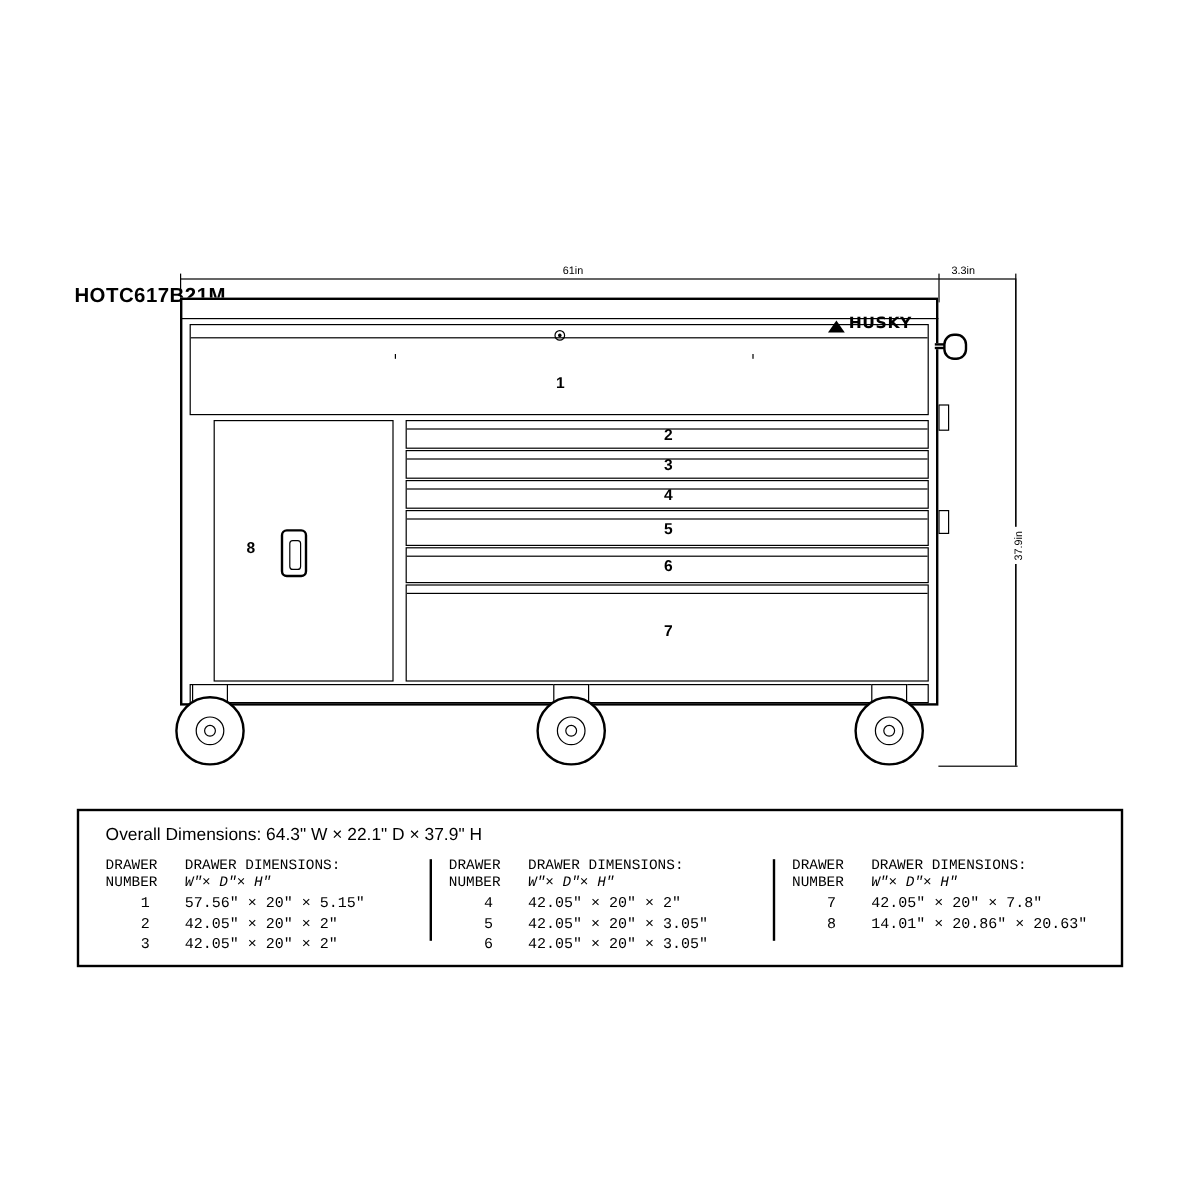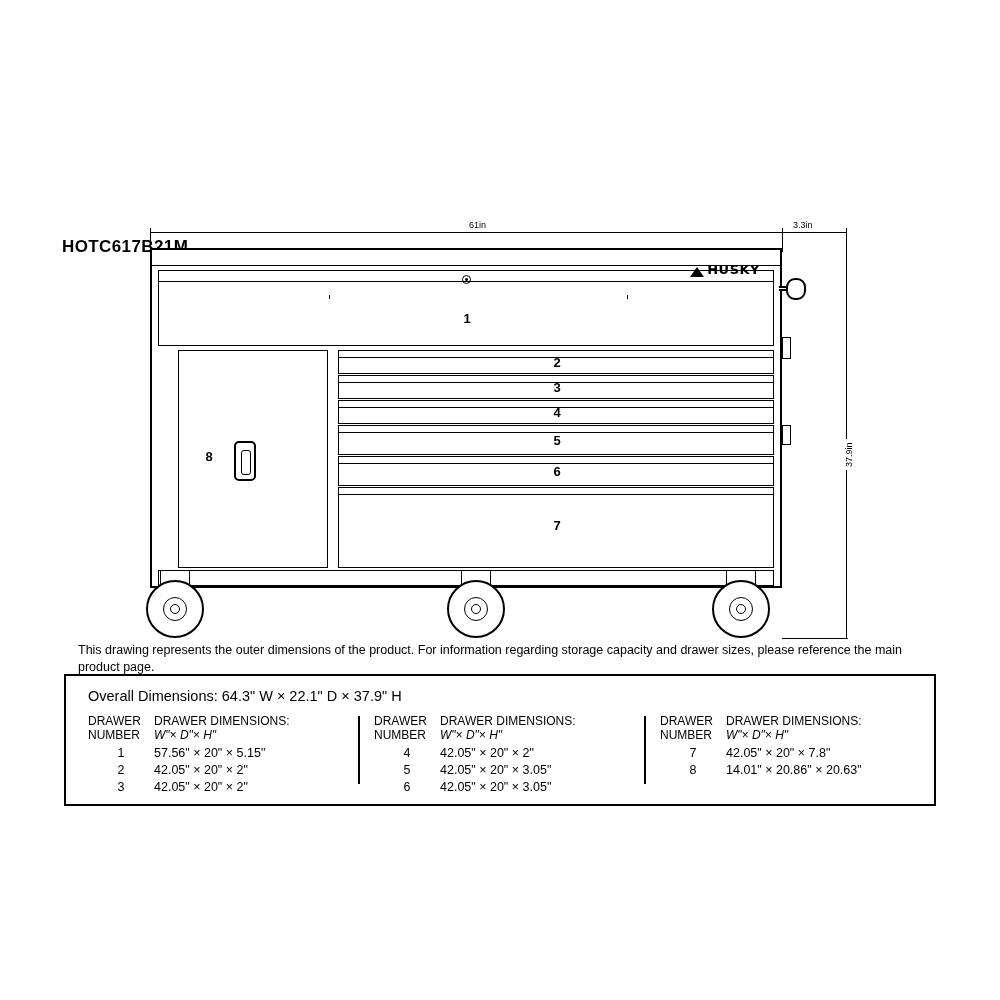--- a/index.html
+++ b/index.html
@@ -338,20 +338,21 @@
   .cols {
     position: absolute;
     left: 22px;
     top: 38px;
     width: 830px;
     display: flex;
   }
   .col {
     position: relative;
     width: 290px;
+    font-family: Liberation Mono, monospace;
   }
   .col.sep::before {
     content: "";
     position: absolute;
     left: -16px;
     top: 2px;
     width: 2px;
     height: 68px;
     background: #000;
   }
@@ -463,21 +464,20 @@
     <div class="hub"></div>
     <div class="hub2"></div>
   </div>
   <div class="caster" style="left:712px; top:570px;">
     <div class="bracket"></div>
     <div class="wheel"></div>
     <div class="hub"></div>
     <div class="hub2"></div>
   </div>
 
-  <div class="note">This drawing represents the outer dimensions of the product. For information regarding storage capacity and drawer sizes, please reference the main product page.</div>
 
   <div class="spec-box">
     <div class="overall">Overall Dimensions: 64.3" W × 22.1" D × 37.9" H</div>
 
     <div class="cols">
 
       <div class="col">
         <div class="hdr">
           <div class="c1">
             <div>DRAWER</div>

